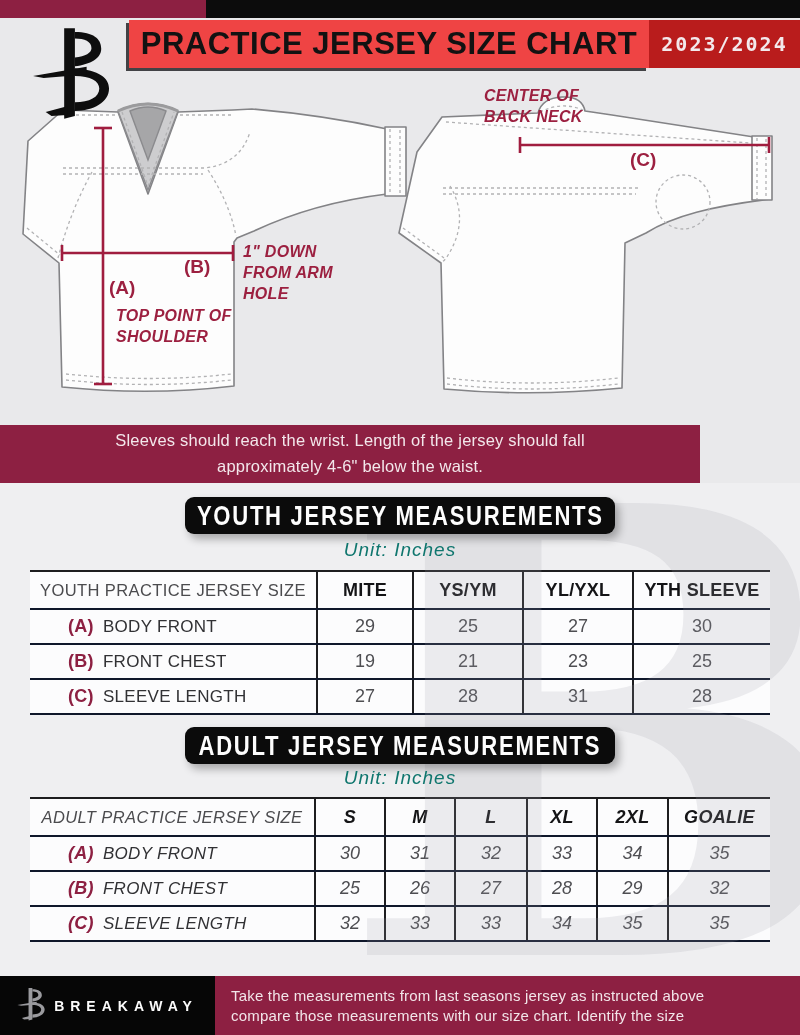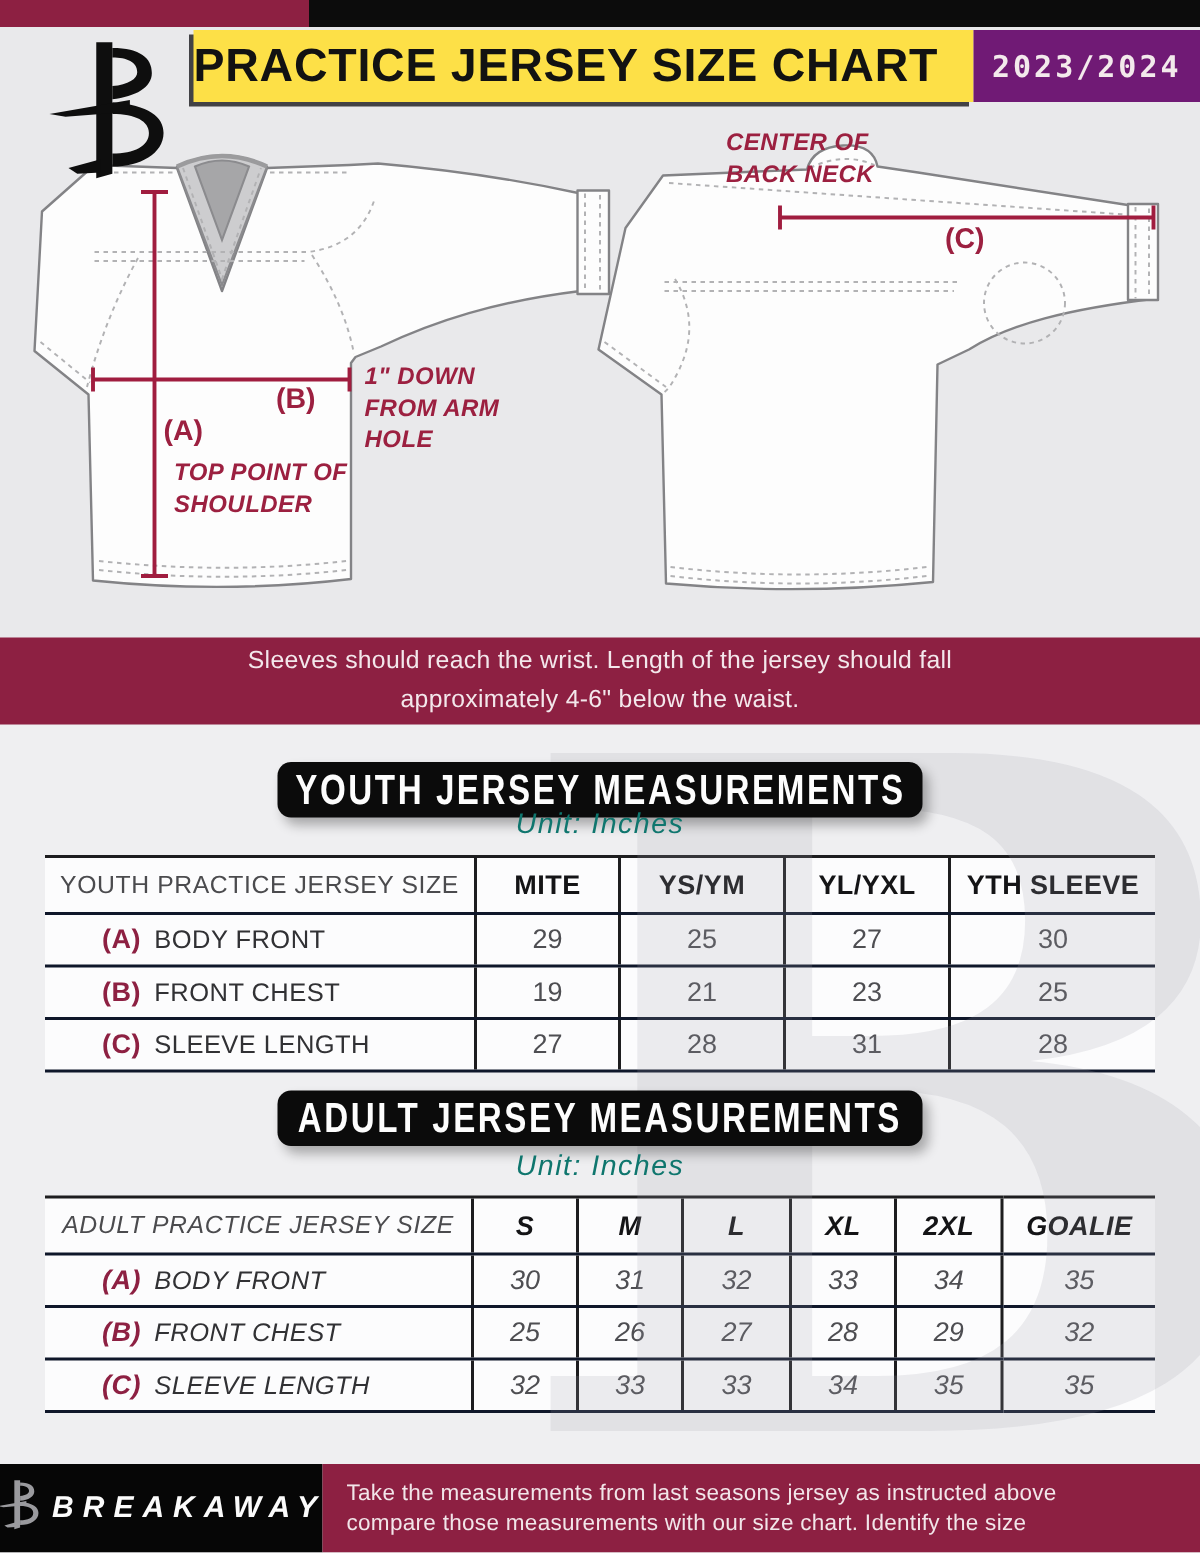--- a/index.html
+++ b/index.html
@@ -3,53 +3,53 @@
 <meta charset="utf-8">
 <style>
   * { margin:0; padding:0; box-sizing:border-box; }
   html,body { width:800px; }
   body { font-family:"Liberation Sans", sans-serif; background:#ffffff; }
   .page { position:relative; width:800px; height:1035px; background:#e9e9eb; overflow:hidden; }
 
   
   .top-strip { position:absolute; top:0; left:0; width:800px; height:18px; background:#0c0c0c; }
   .top-strip .maroon-part { position:absolute; left:0; top:0; width:206px; height:18px; background:#8d2042; }
-  .title-box { position:absolute; left:129px; top:20px; width:520px; height:48px; background:#fde047;
-               display:flex; align-items:center; justify-content:flex-start; box-shadow:-3px 3px 0 #424245; z-index:4; }
+  .title-box { position:absolute; left:129px; top:20px; width:520px; height:48px; background:#ef4444;
+               display:flex; align-items:center; justify-content:center; box-shadow:-3px 3px 0 #424245; z-index:4; }
   .title-box .title { font-size:31px; font-weight:bold; color:#121212; letter-spacing:.5px; white-space:nowrap; }
-  .year-box { position:absolute; left:649px; top:20px; width:151px; height:48px; background:#701a75;
+  .year-box { position:absolute; left:649px; top:20px; width:151px; height:48px; background:#b91c1c;
               display:flex; align-items:center; justify-content:center; z-index:4; }
   .year-box .year { font-family:"DejaVu Sans Mono", monospace; font-weight:bold; font-size:20px;
                     letter-spacing:2px; color:#f3e9ec; }
   .brand-logo { position:absolute; left:32px; top:24px; z-index:5; }
 
   
   .diagram-area { position:absolute; top:18px; left:0; width:800px; height:407px; }
   .diagram-svg { position:absolute; top:0; left:0; }
   .diag-label { position:absolute; color:#9c2040; z-index:2; }
   .diag-key { font-weight:bold; font-size:19px; }
   .diag-desc { font-style:italic; font-weight:600; font-size:16px; line-height:1.3; letter-spacing:.3px; }
 
   
-  .note-banner { position:absolute; top:425px; left:0; width:800px; height:58px; background:#8d2042;
+  .note-banner { position:absolute; top:425px; left:0; width:700px; height:58px; background:#8d2042;
                  display:flex; align-items:center; justify-content:center; z-index:3; }
   .note-banner .note-text { max-width:540px; text-align:center; color:#f3e7eb; font-size:16.5px; line-height:1.55; letter-spacing:.2px; }
 
   
   .lower-bg { position:absolute; top:483px; left:0; width:800px; height:493px; background:#efeff1; }
   .watermark { position:absolute; top:505px; left:338px; font-family:"DejaVu Serif", serif; font-weight:bold;
                font-size:620px; line-height:.75; color:rgba(162,162,172,0.18); z-index:2; pointer-events:none; }
 
   
   .section-banner { position:absolute; left:50%; transform:translateX(-50%); width:430px; height:37px;
                     background:#0b0b0b; border-radius:9px; display:flex; align-items:center; justify-content:center;
                     box-shadow:4px 5px 8px rgba(0,0,0,.30); z-index:3; }
   .section-banner .banner-text { display:inline-block; color:#fdfdfd; font-weight:bold; font-size:26px;
                                  letter-spacing:2px; transform:scale(.85,1.08); white-space:nowrap; }
-  .banner-youth { top:508px; }
+  .banner-youth { top:497px; }
   .banner-adult { top:727px; }
   .unit-line { position:absolute; left:0; width:800px; text-align:center; font-style:italic; font-size:19px;
                color:#0f766e; letter-spacing:1px; z-index:3; }
   .unit-youth { top:539px; }
   .unit-adult { top:767px; }
 
   
   .size-table { position:absolute; left:30px; width:740px; border-collapse:collapse; z-index:1; }
   .table-youth { top:570px; }
   .table-adult { top:797px;font-style:italic; }
@@ -59,21 +59,21 @@
   .size-table td + td { border-left:2px solid #1d1d1f; }
   .size-head { text-align:center; font-size:16.5px; color:#4b4b4e; letter-spacing:.4px; }
   .col-head { text-align:center; font-size:18px; font-weight:bold; color:#141416; letter-spacing:.3px; }
   .row-label { text-align:left; padding-left:38px; font-size:17px; color:#313134; letter-spacing:.3px; white-space:nowrap; }
   .row-label .key { color:#8d2042; font-weight:bold; font-size:18px; margin-right:9px; }
   .val { text-align:center; font-size:18px; color:#4e4e52; }
 
   
   .footer { position:absolute; top:976px; left:0; width:800px; height:59px; display:flex; z-index:3; }
   .footer-black { width:215px; background:#060606; display:flex; align-items:center; justify-content:center; gap:9px; }
-  .footer-brand { color:#fbfbfb; font-weight:bold; font-size:20px; letter-spacing:6px;font-style:italic; }
+  .footer-brand { color:#fbfbfb; font-weight:bold; font-size:14px; letter-spacing:6px; }
   .footer-maroon { flex:1; background:#8d2042; color:#f2e5e9; display:flex; flex-direction:column;
                    justify-content:center; padding:4px 12px 4px 16px; }
   .footer-line { font-size:15px; line-height:1.3; letter-spacing:.2px; white-space:nowrap; }
 </style>
 </head>
 <body>
 
 <div class="page">
 
   <div class="top-strip">

